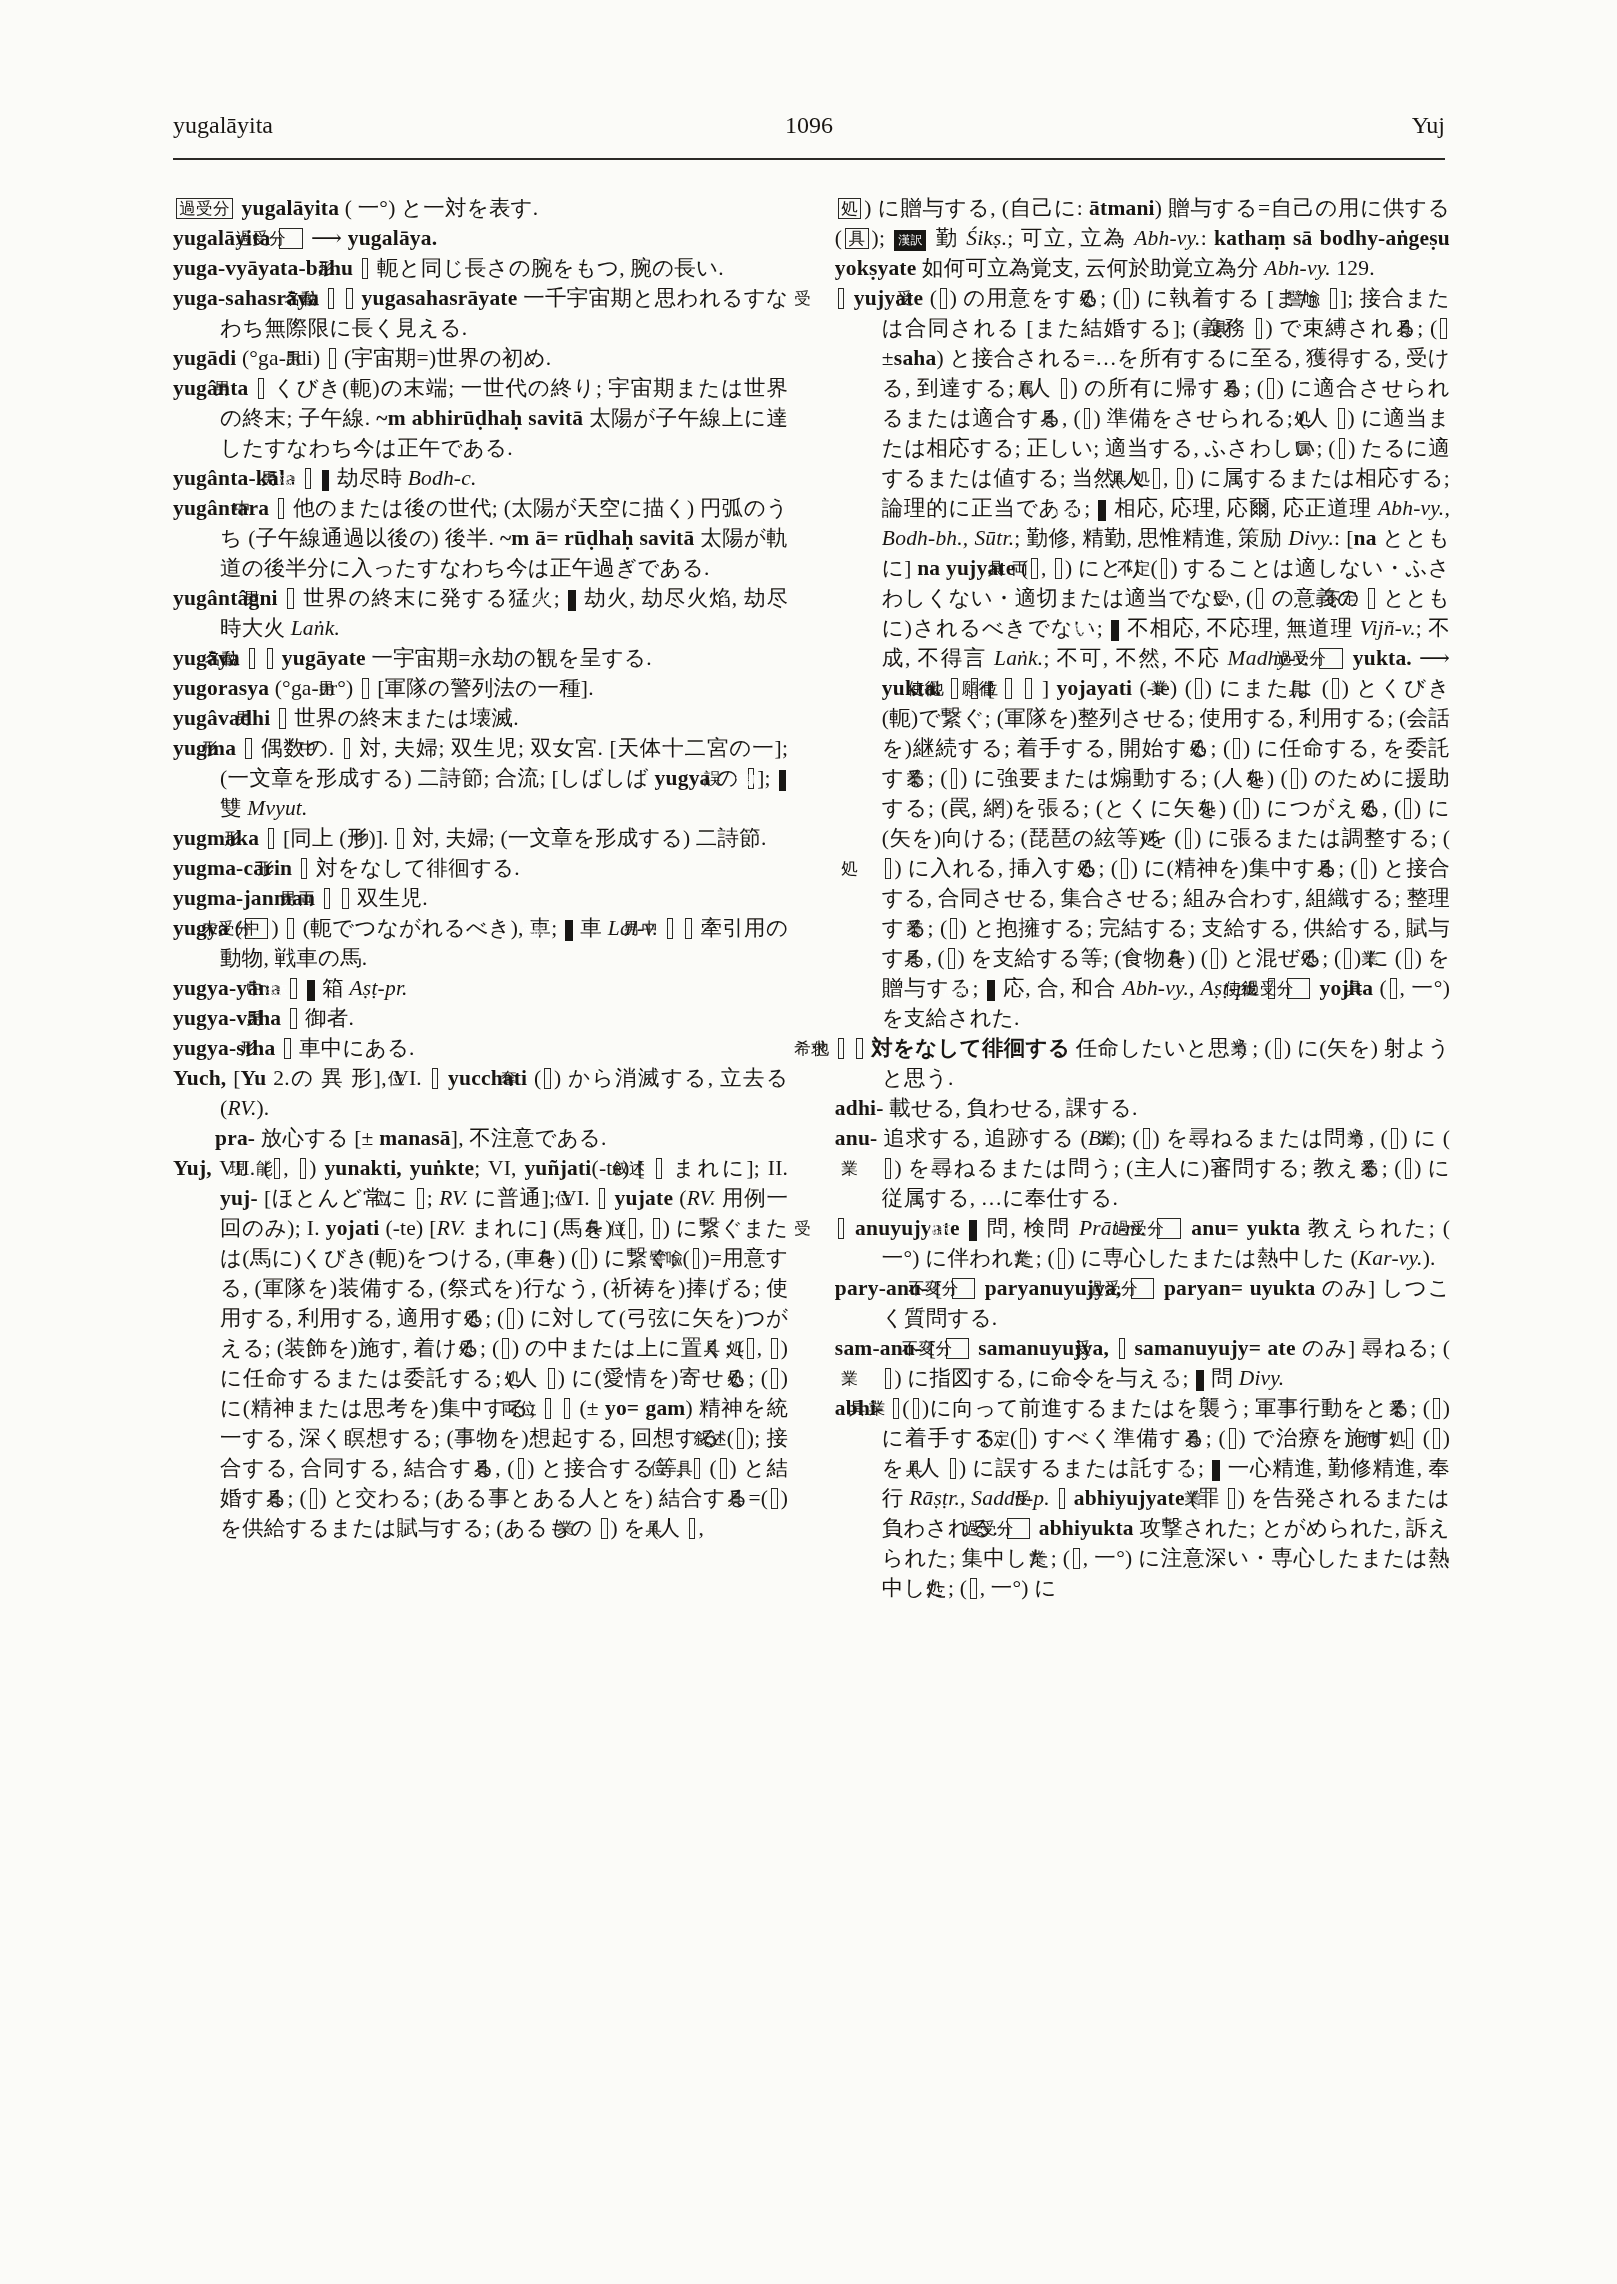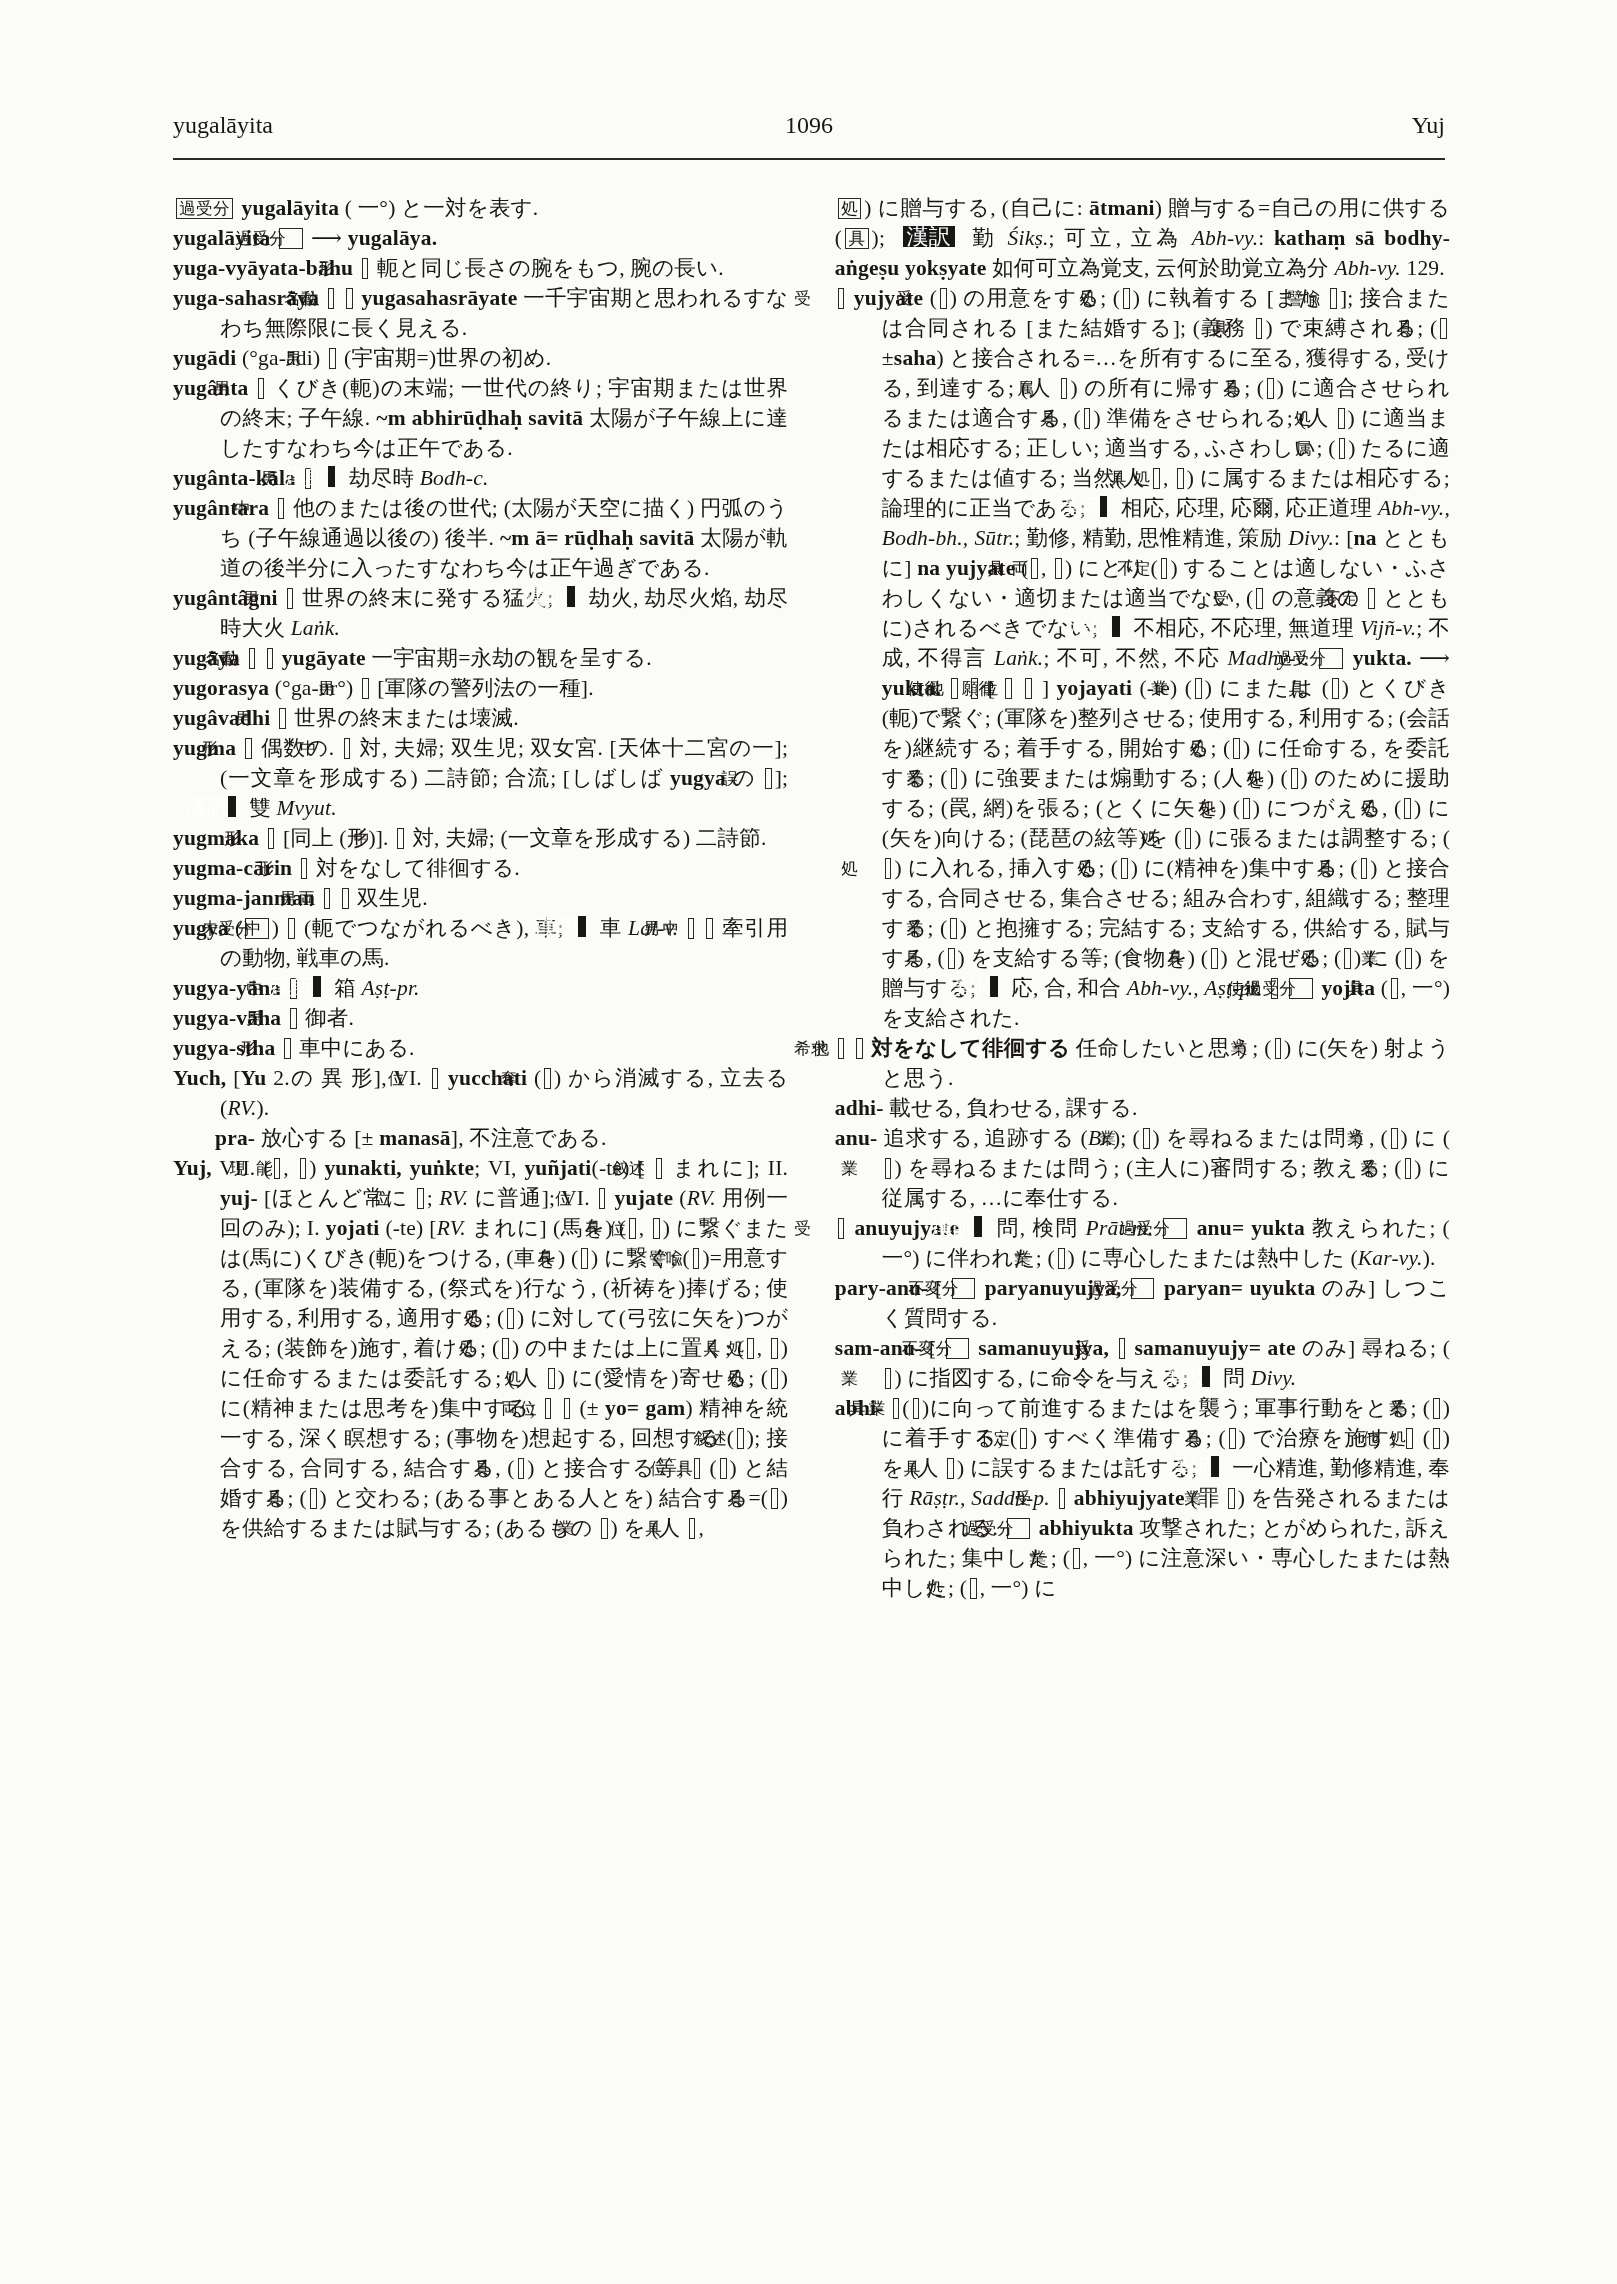--- a/index.html
+++ b/index.html
@@ -37,21 +37,21 @@
   .hw{font-weight:bold;}
   .src{font-style:italic;}
   .box{
     display:inline-block;border:1.5px solid #2b2926;
     font-size:16.6px;line-height:19.6px;padding:0 2.3px;margin:0 3px;
     vertical-align:1.5px;
     font-family:"Liberation Sans","DejaVu Sans",sans-serif;
   }
   .inv{
     display:inline-block;background:#181715;color:#ffffff;
-    font-size:22px;line-height:21px;padding:0 3.8px;margin:0 8px;
+    font-size:12px;line-height:21px;padding:0 3.8px;margin:0 2px;
     vertical-align:1.5px;
     font-family:"Liberation Sans","DejaVu Sans",sans-serif;
   }
 </style>
 </head>
 <body>
 
 <div class="page">
 
   <div class="header">

